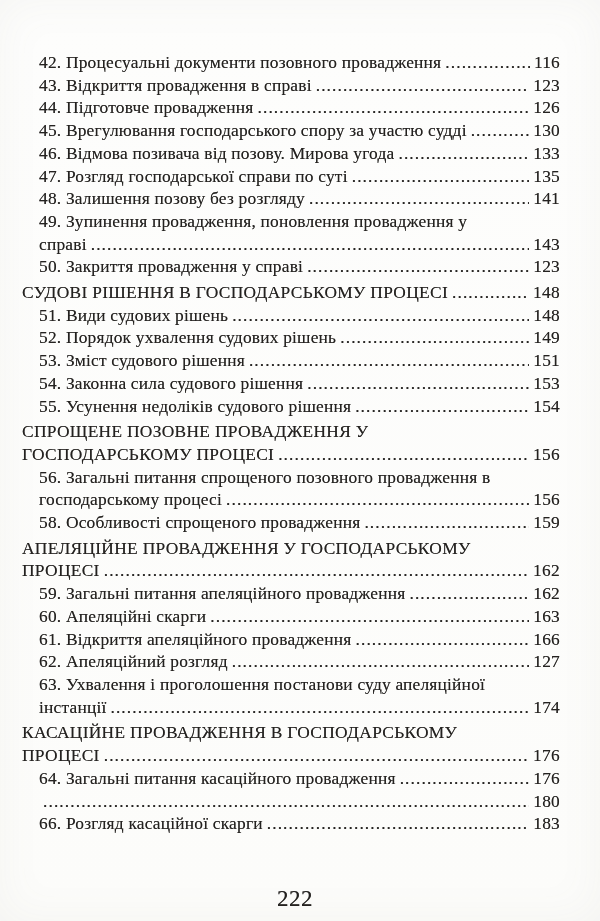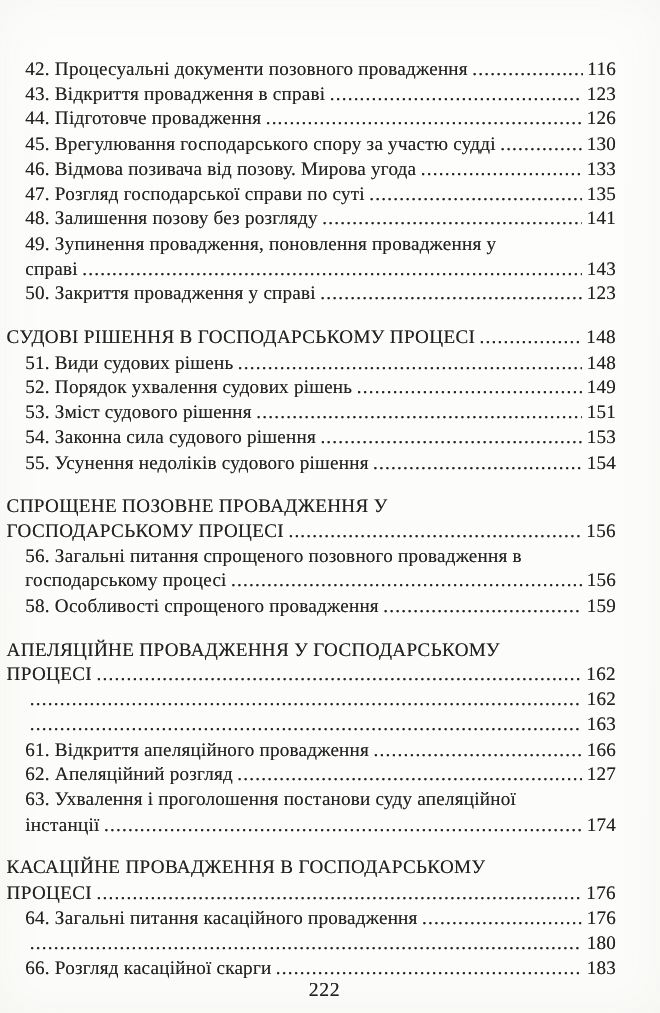--- a/index.html
+++ b/index.html
@@ -17,26 +17,26 @@
   .page {
     position: relative;
     width: 600px;
     height: 921px;
     background: linear-gradient(180deg, #fdfdfc 0%, #fcfcfa 100%);
     box-shadow: inset 0 0 45px rgba(120,115,105,0.06);
   }
   .toc {
     position: absolute;
     top: 51px;
-    left: 6px;
+    left: 22px;
     right: 40px;
     font-family: Liberation Serif, serif;
   }
   .entry.section {
-    margin-top: 17px;
+    margin-top: 3px;
   }
   .row {
     display: flex;
     font-size: 17.4px;
     line-height: 22.7px;
     letter-spacing: 0.2px;
     text-shadow: 0 0 0.6px rgba(36,34,32,0.55);
   }
   .entry.item .row {
     padding-left: 17px;
@@ -63,21 +63,21 @@
     flex: 0 0 auto;
     margin-left: 4px;
     white-space: nowrap;
   }
   .folio {
     position: absolute;
     top: 888px;
     left: 0;
     width: 590px;
     text-align: center;
-    font-size: 18px;
+    font-size: 23px;
     line-height: 22px;
     letter-spacing: 0.5px;
     text-shadow: 0 0 0.6px rgba(36,34,32,0.55);
   }
 </style>
 </head>
 <body>
 
 <div class="page">
   <div class="toc" id="toc-list">
@@ -221,26 +221,28 @@
           <span class="title">АПЕЛЯЦІЙНЕ ПРОВАДЖЕННЯ У ГОСПОДАРСЬКОМУ</span>
         </div>
         <div class="row">
           <span class="title">ПРОЦЕСІ</span>
           <span class="leader"></span>
           <span class="pagenum">162</span>
         </div>
       </div>
       <div class="entry item">
         <div class="row">
+          <span class="title">59. Загальні питання апеляційного провадження</span>
           <span class="leader"></span>
           <span class="pagenum">162</span>
         </div>
       </div>
       <div class="entry item">
         <div class="row">
+          <span class="title">60. Апеляційні скарги</span>
           <span class="leader"></span>
           <span class="pagenum">163</span>
         </div>
       </div>
       <div class="entry item">
         <div class="row">
           <span class="title">61. Відкриття апеляційного провадження</span>
           <span class="leader"></span>
           <span class="pagenum">166</span>
         </div>

